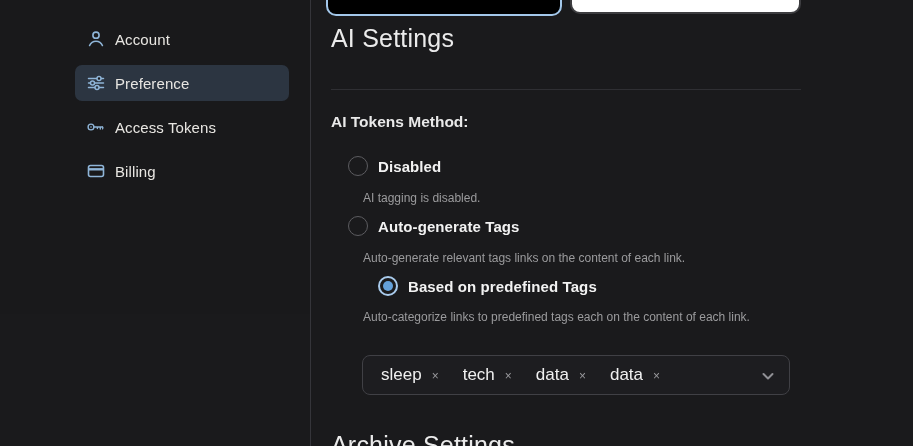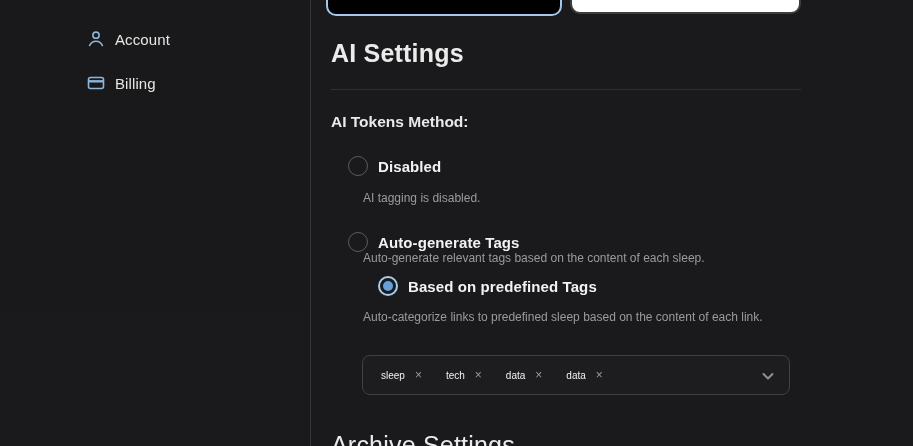--- a/index.html
+++ b/index.html
@@ -42,21 +42,21 @@
     background: #000; border: 2px solid #a3c7ea;
   }
   .theme-card.light {
     left: 570px; top: -46px; width: 231px;
     background: #ffffff; border: 2px solid #3d3d40;
   }
   .section-title {
     position: absolute; left: 331px;
     font-size: 25px; font-weight: 400; color: #ebebeb; letter-spacing: .2px;
   }
-  #ai-settings-title { top: 39px; font-weight: bold; }
+  #ai-settings-title { top: 24px; }
   #archive-settings-title { top: 431px; }
   .h-divider {
     position: absolute; left: 331px; top: 89px; width: 470px; height: 1px;
     background: #2f2f33;
   }
   .field-label {
     position: absolute; left: 331px; top: 113px;
     font-size: 15.5px; font-weight: 700; color: #e9e9e9;
   }
   .radio-row {
@@ -74,54 +74,77 @@
   .radio-row.selected .radio-dot { background: #64a1da; }
   .radio-label {
     margin-left: 10px; font-size: 15px; font-weight: 600; color: #f2f2f2; letter-spacing: .1px;
   }
   .option-desc {
     position: absolute; left: 363px;
     font-size: 12px; color: #9b9b9d; line-height: 20px;
   }
   #opt-row-0 { top: 156px; justify-content: center; }
   #opt-desc-0 { top: 188px; }
-  #opt-row-1 { top: 232px; }
+  #opt-row-1 { top: 216px; }
   #opt-desc-1 { top: 248px; }
   #opt-row-2 { top: 276px; padding-left: 30px; }
   #opt-desc-2 { top: 307px; width: 424px; }
 
   .tag-select {
     position: absolute; left: 362px; top: 355px; width: 428px; height: 40px;
     background: #1d1d20; border: 1px solid #404045; border-radius: 8px;
     display: flex; align-items: center; padding: 0 40px 0 18px; cursor: pointer;
   }
   .chips { display: flex; align-items: center; gap: 24px; }
   .chip { display: flex; align-items: baseline; }
-  .chip-label { font-size: 10px; font-weight: 500; color: #f0f0f0; }
+  .chip-label { font-size: 17px; font-weight: 500; color: #f0f0f0; }
   .chip-remove { font-size: 12px; color: #9a9a9d; margin-left: 10px; cursor: pointer; }
   .select-chevron { position: absolute; right: 13px; top: 12px; width: 16px; height: 16px; }
 </style>
 </head>
 <body>
 
 <div class="sidebar">
   <nav class="nav">
 
     <div class="nav-item">
       <span class="nav-icon">
         <svg width="20" height="20" viewBox="0 0 20 20" fill="none" stroke="#8fb5d8" stroke-width="1.6" stroke-linecap="round">
           <circle cx="10" cy="6.2" r="3.1"></circle>
           <path d="M3.6 16.5c1.2-2.9 3.6-4.3 6.4-4.3s5.2 1.4 6.4 4.3"></path>
         </svg>
       </span>
       <span class="nav-label">Account</span>
     </div>
 
-
-
+    <div class="nav-item selected">
+      <span class="nav-icon">
+        <svg width="20" height="20" viewBox="0 0 20 20" fill="none" stroke="#8fb5d8" stroke-width="1.5" stroke-linecap="round">
+          <line x1="2.5" y1="5.5" x2="17.5" y2="5.5"></line>
+          <circle cx="13" cy="5.5" r="2" fill="#19191b"></circle>
+          <line x1="2.5" y1="10" x2="17.5" y2="10"></line>
+          <circle cx="6.5" cy="10" r="2" fill="#2c3541"></circle>
+          <line x1="2.5" y1="14.5" x2="17.5" y2="14.5"></line>
+          <circle cx="11" cy="14.5" r="2" fill="#2c3541"></circle>
+        </svg>
+      </span>
+      <span class="nav-label">Preference</span>
+    </div>
+
+
+    <div class="nav-item">
+      <span class="nav-icon">
+        <svg width="22" height="20" viewBox="0 0 22 20" fill="none" stroke="#8fb5d8" stroke-width="1.5" stroke-linecap="round" stroke-linejoin="round">
+          <circle cx="5.5" cy="10" r="3.2"></circle>
+          <circle cx="5.5" cy="10" r="0.9" fill="#8fb5d8" stroke="none"></circle>
+          <path d="M8.7 10h9.5m-2.5 0v2.2m-3.2-2.2v1.6m5.7-1.6c.5.6.5 1.4 0 2"></path>
+        </svg>
+      </span>
+      <span class="nav-label">Access Tokens</span>
+    </div>
 
 
     <div class="nav-item">
       <span class="nav-icon">
         <svg width="20" height="20" viewBox="0 0 20 20" fill="none" stroke="#8fb5d8" stroke-width="1.6">
           <rect x="2.5" y="4.5" width="15" height="11" rx="2"></rect>
           <line x1="2.5" y1="8.3" x2="17.5" y2="8.3" stroke-width="2.4"></line>
         </svg>
       </span>
       <span class="nav-label">Billing</span>
@@ -146,29 +169,29 @@
   <span class="radio-label">Disabled</span>
 </div>
 <div class="option-desc" id="opt-desc-0">AI tagging is disabled.</div>
 
 <div class="radio-row" id="opt-row-1">
   <span class="radio">
       <span class="radio-dot"></span>
     </span>
   <span class="radio-label">Auto-generate Tags</span>
 </div>
-<div class="option-desc" id="opt-desc-1">Auto-generate relevant tags based on the content of each sleep.</div>
+<div class="option-desc" id="opt-desc-1">Auto-generate relevant tags links on the content of each link.</div>
 
 <div class="radio-row selected" id="opt-row-2">
   <span class="radio">
       <span class="radio-dot"></span>
     </span>
   <span class="radio-label">Based on predefined Tags</span>
 </div>
-<div class="option-desc" id="opt-desc-2">Auto-categorize links to predefined sleep based on the content of each link.</div>
+<div class="option-desc" id="opt-desc-2">Auto-categorize links to predefined tags each on the content of each link.</div>
 
 <div class="tag-select">
   <div class="chips">
     <span class="chip">
       <span class="chip-label">sleep</span>
       <span class="chip-remove">×</span>
     </span>
     <span class="chip">
       <span class="chip-label">tech</span>
       <span class="chip-remove">×</span>

